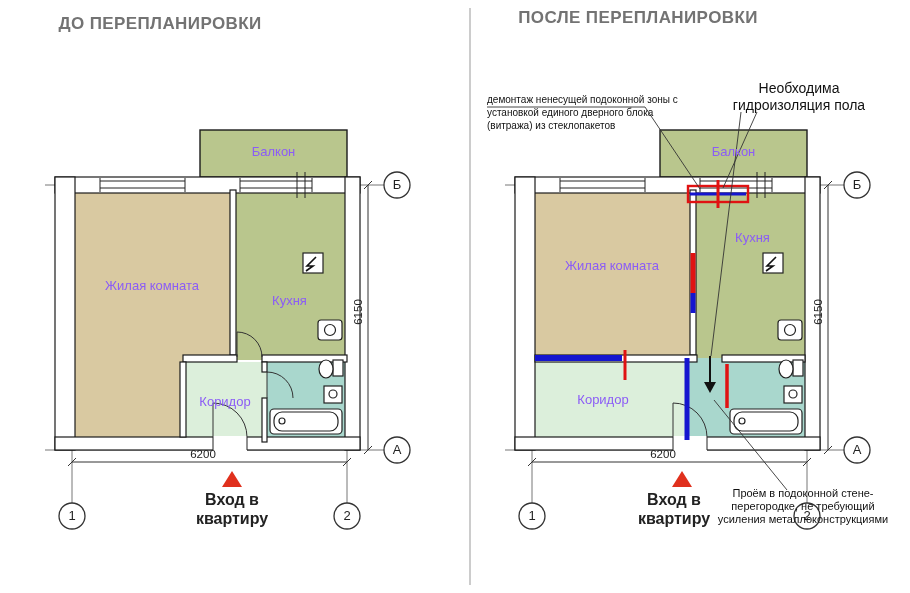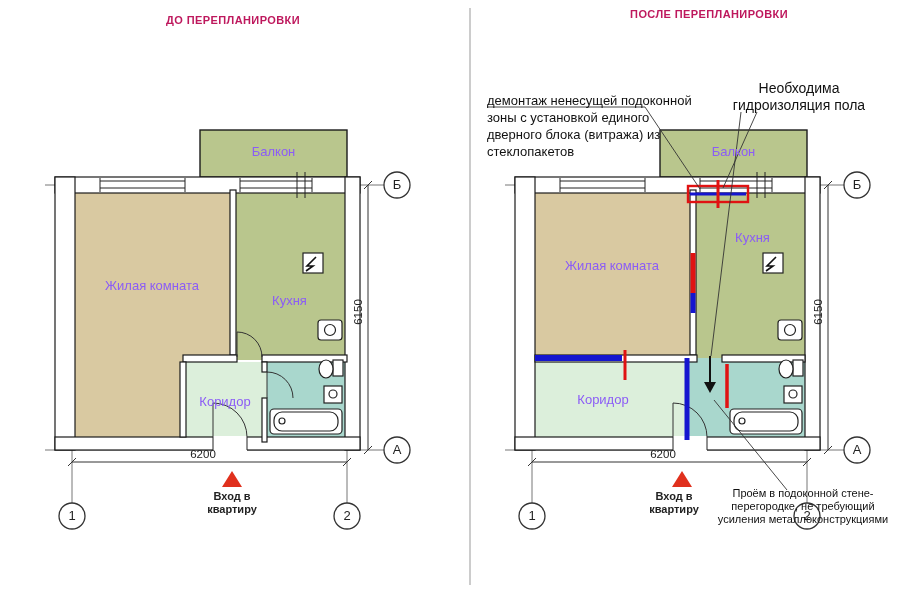--- a/index.html
+++ b/index.html
@@ -2,29 +2,29 @@
 <html><head>
 <meta charset="utf-8">
 <style>
   html,body{margin:0;padding:0;background:#fff;}
   #canvas{
     position:relative;width:910px;height:593px;background:#ffffff;overflow:hidden;
     font-family:"Liberation Sans",sans-serif;
   }
   svg{position:absolute;left:0;top:0;}
   .lbl{position:absolute;color:#222;text-align:center;line-height:1.2;}
-  .title{font-weight:bold;font-size:11px;letter-spacing:.4px;text-align:right;color:#be185d;}
+  .title{font-weight:bold;font-size:17px;letter-spacing:.4px;text-align:center;color:#737373;}
   .room{font-size:13px;color:#8b5cf6;}
-  .small-note{font-size:13px;text-align:left;line-height:1.3;color:#111;}
+  .small-note{font-size:10px;text-align:left;line-height:1.3;color:#111;}
   .bold-note{font-size:14px;font-weight:normal;color:#111;}
   .note{font-size:11px;color:#111;}
   .dim{font-size:11.5px;color:#222;}
   .vdim{transform:rotate(-90deg);transform-origin:0 0;}
   .axis{font-size:13px;width:26px;height:26px;line-height:26px;}
-  .entr{font-size:11px;font-weight:bold;}
+  .entr{font-size:16px;font-weight:bold;}
   
   .axisline line{stroke:#777;stroke-width:1;}
   .dimline line{stroke:#333;stroke-width:1;}
   .wall rect{fill:#ffffff;stroke:#1b1b1b;stroke-width:1.2;}
   .outlined{stroke:#1b1b1b;stroke-width:1.4;}
   .win{stroke:#222;stroke-width:1;}
   .win line{stroke:#222;stroke-width:1;}
   .door, .door path, .door line{stroke:#333;stroke-width:1;fill:none;}
   .fix{fill:#fff;stroke:#222;stroke-width:1.2;}
   .bolt{fill:none;stroke:#111;stroke-width:1.6;}

